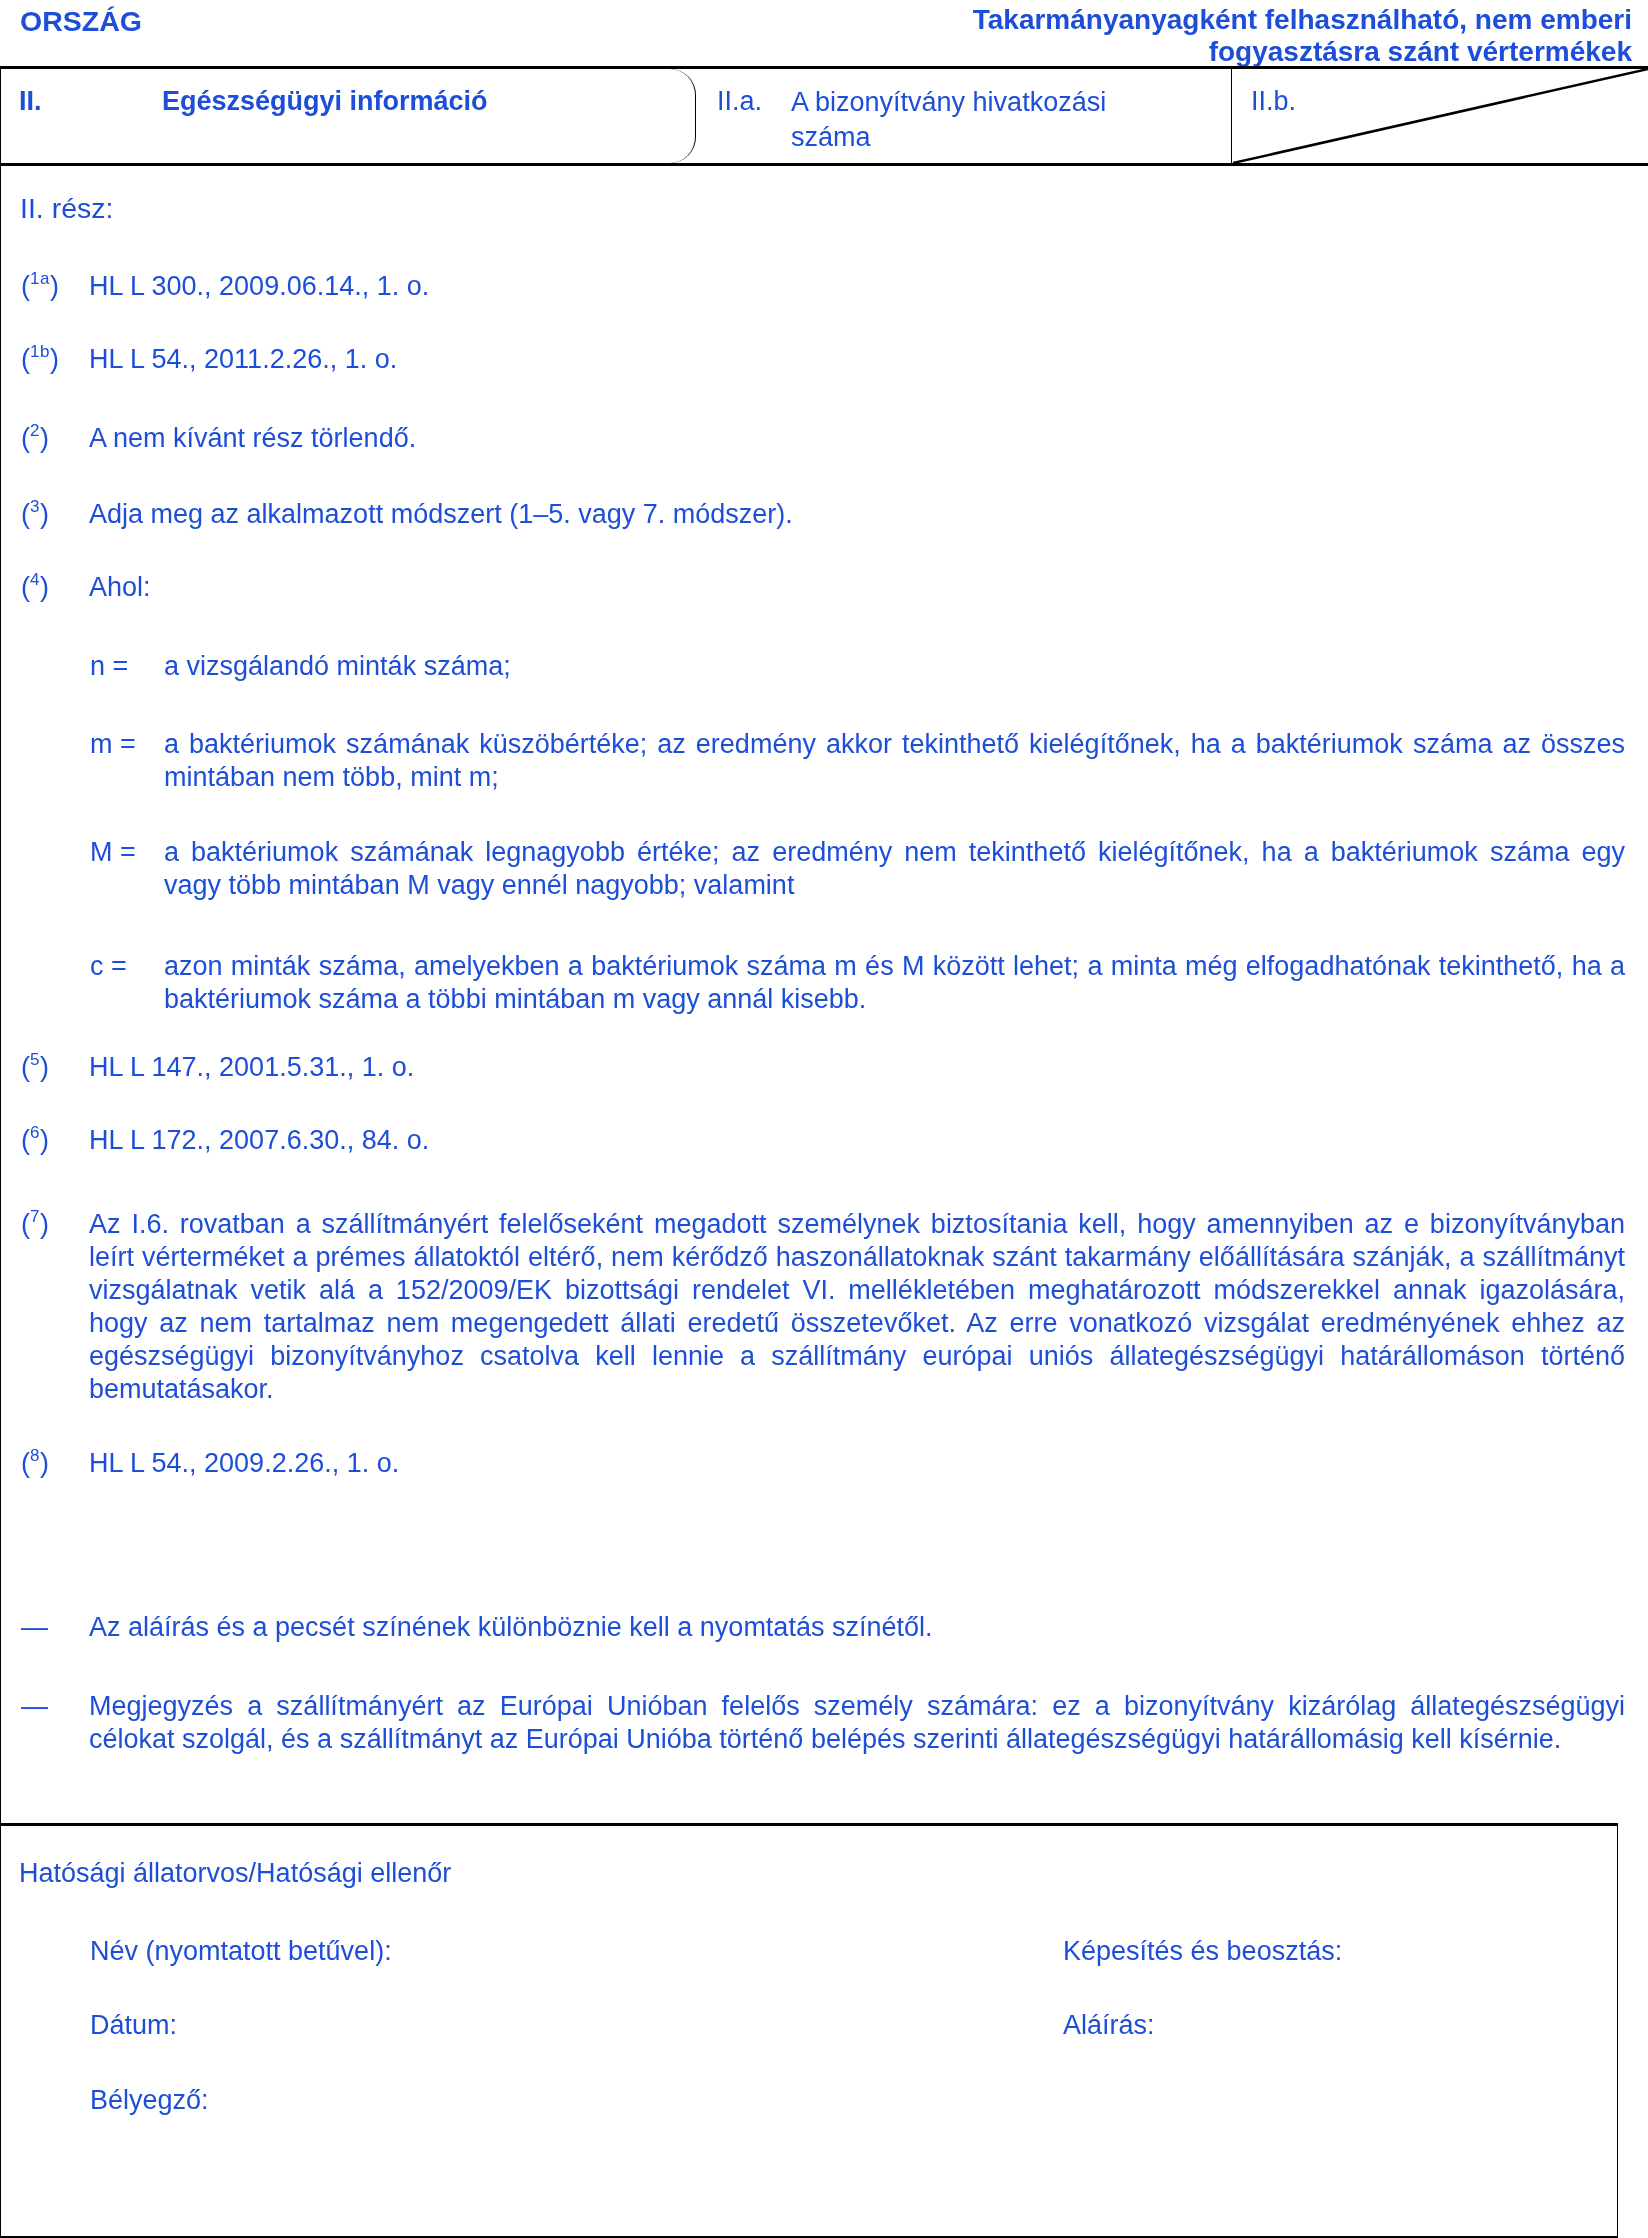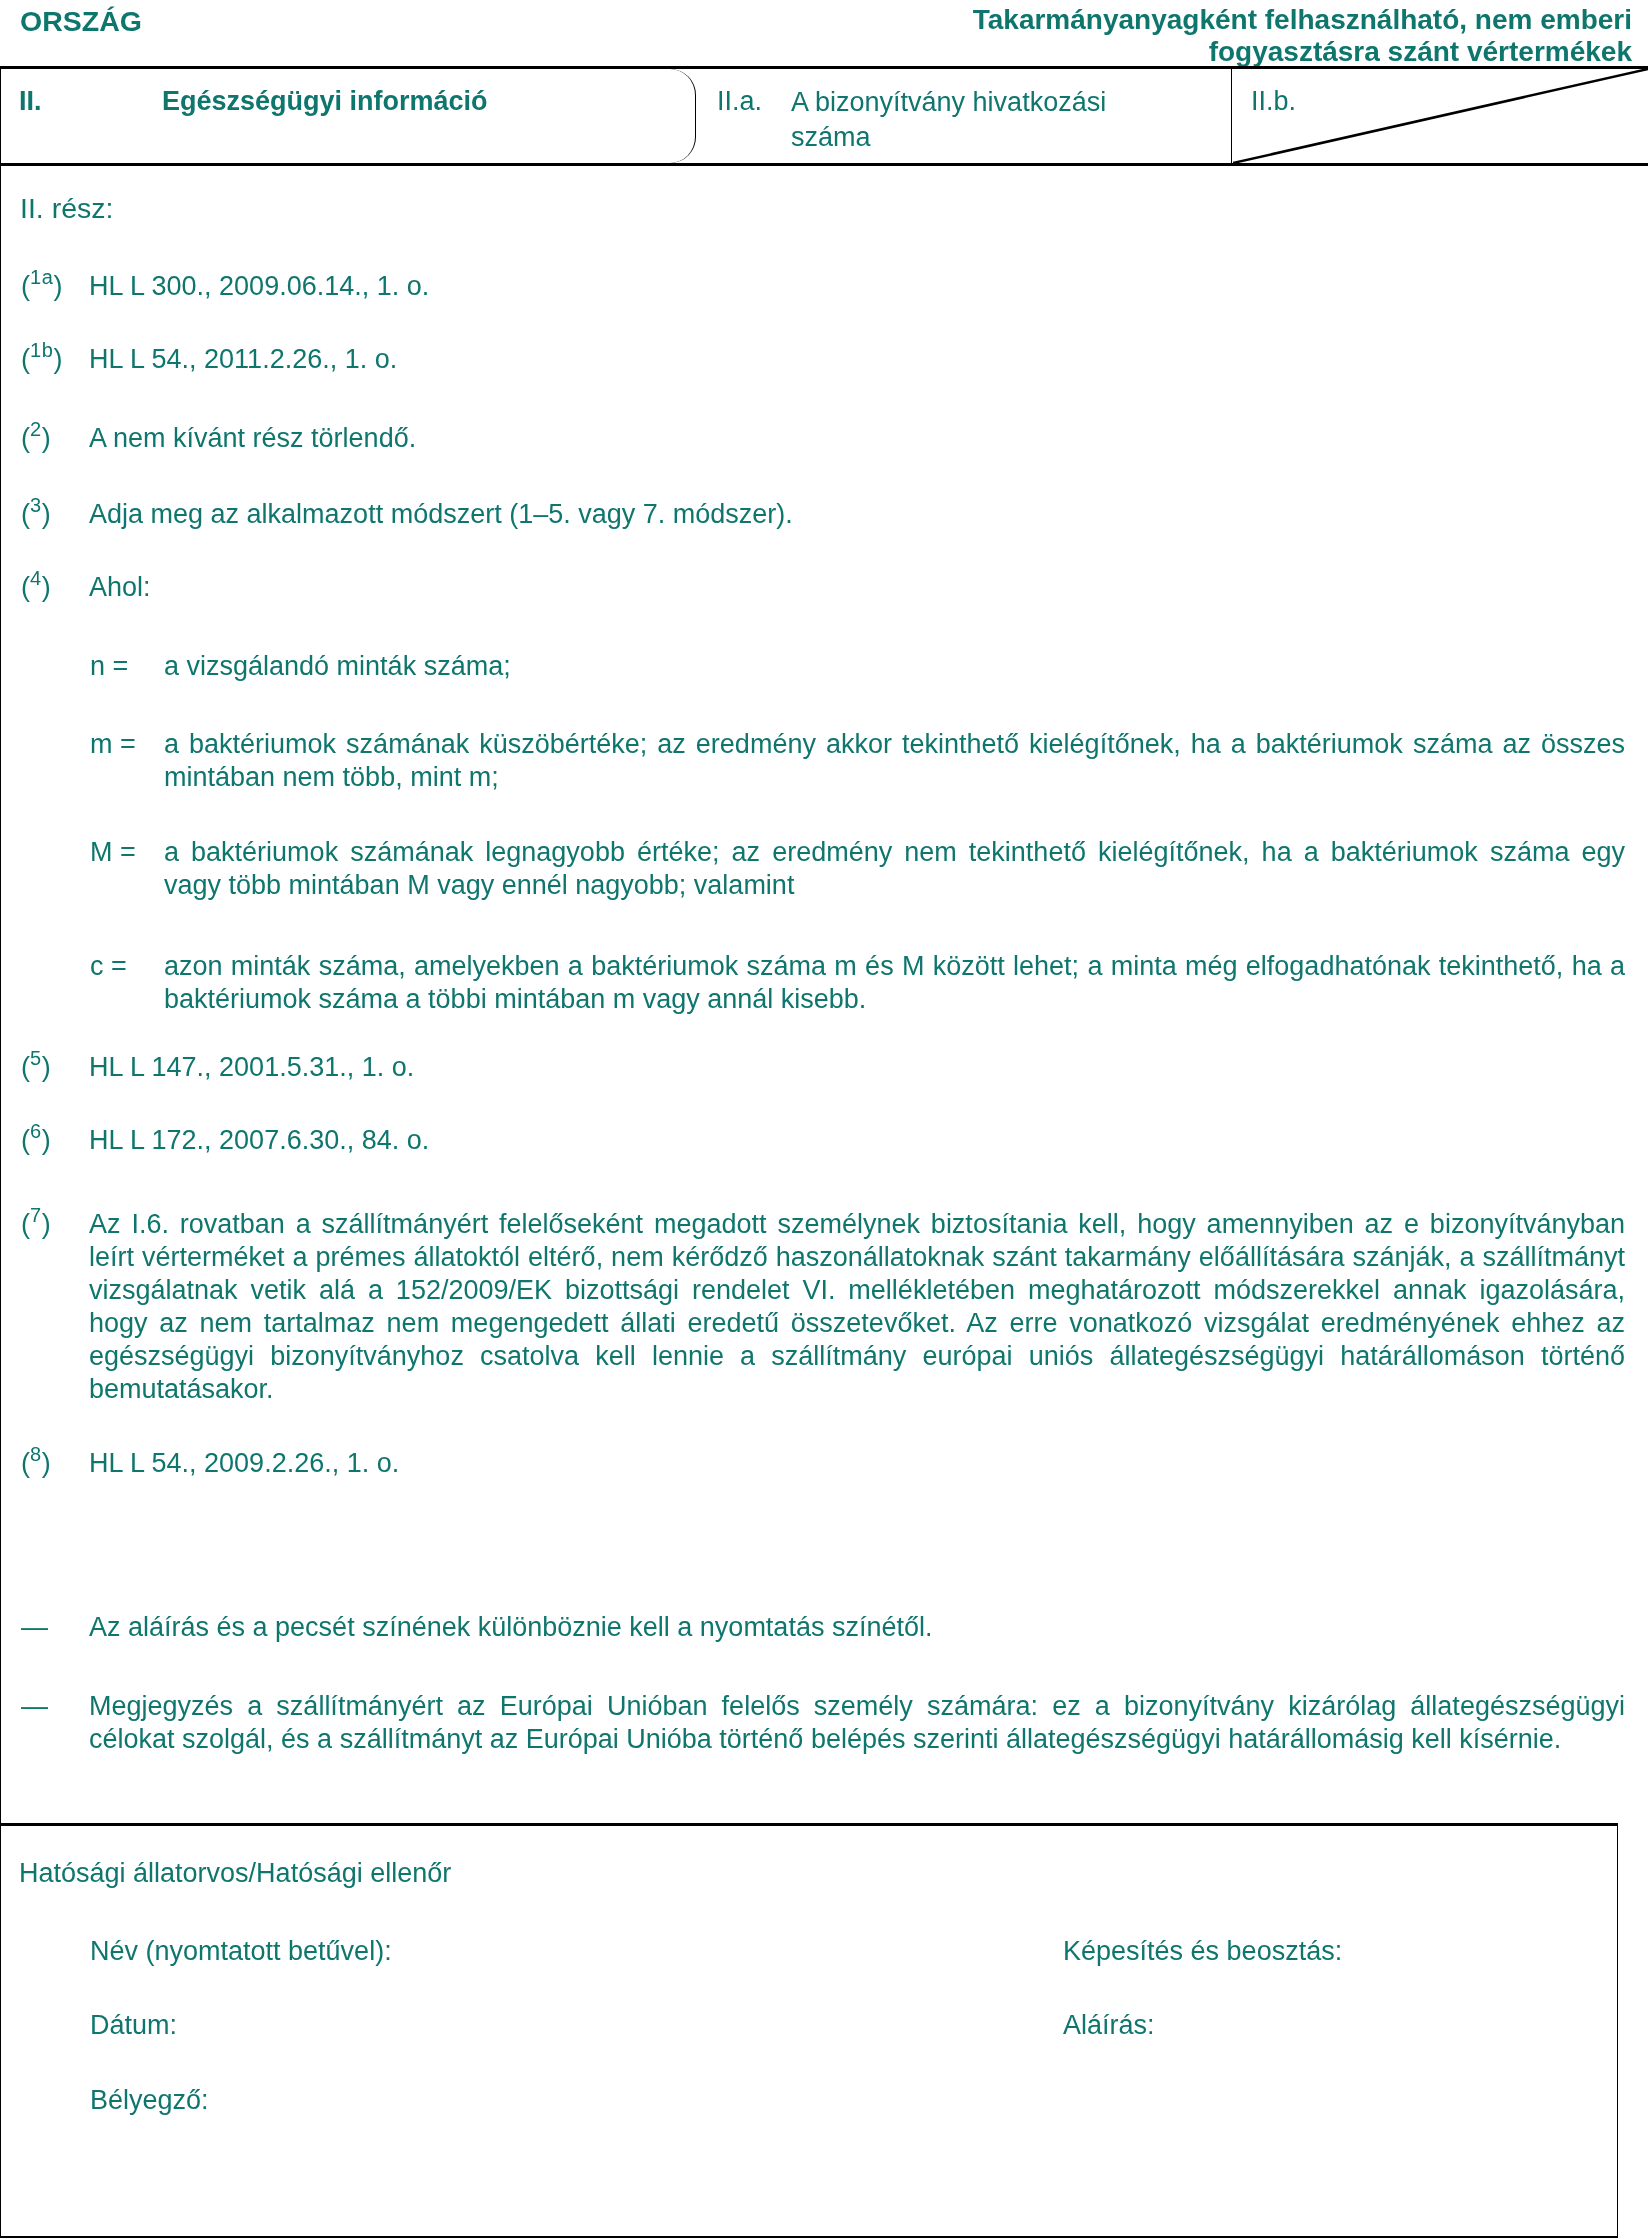--- a/index.html
+++ b/index.html
@@ -1,21 +1,21 @@
 <!DOCTYPE html>
 <html style="font-size:9.7px"><head>
 <meta charset="utf-8">
 <style>
   html, body { margin: 0; padding: 0; background: #ffffff; }
   .page {
     position: relative;
     width: 1649px;
     height: 2239px;
     background: #ffffff;
-    color: #0f766e;
+    color: #1d4ed8;
     font-family: "Liberation Sans", sans-serif;
     font-size: 27px;
     line-height: 33px;
     overflow: hidden;
   }
 
   
   .country {
     position: absolute; left: 20px; top: 6px;
     font-weight: bold; font-size: 28.5px; line-height: 30px;
@@ -57,21 +57,21 @@
 
   .b-item { position: absolute; left: 20px; right: 23px; }
   .b-item .fn-marker { position: absolute; left: 0; top: 0; }
   .b-item .fn-text { display: block; margin-left: 68px; }
   .just { text-align: justify; }
 
   .def-item { position: absolute; left: 89px; right: 23px; }
   .def-item .def-symbol { position: absolute; left: 0; top: 0; }
   .def-item .def-text { display: block; margin-left: 74px; }
 
-  sup { font-size: 20px; line-height: 0; vertical-align: 11px; letter-spacing: 0.6px; }
+  sup { font-size: 17px; line-height: 0; vertical-align: 11px; letter-spacing: 0.6px; }
 
   
   .official-box {
     position: absolute; left: 0; top: 1823px; width: 1618px; height: 416px;
     box-sizing: border-box;
     border-top: 3.6px solid #000;
     border-bottom: 3.6px solid #000;
     border-left: 1.8px solid #000;
     border-right: 1.8px solid #000;
   }

